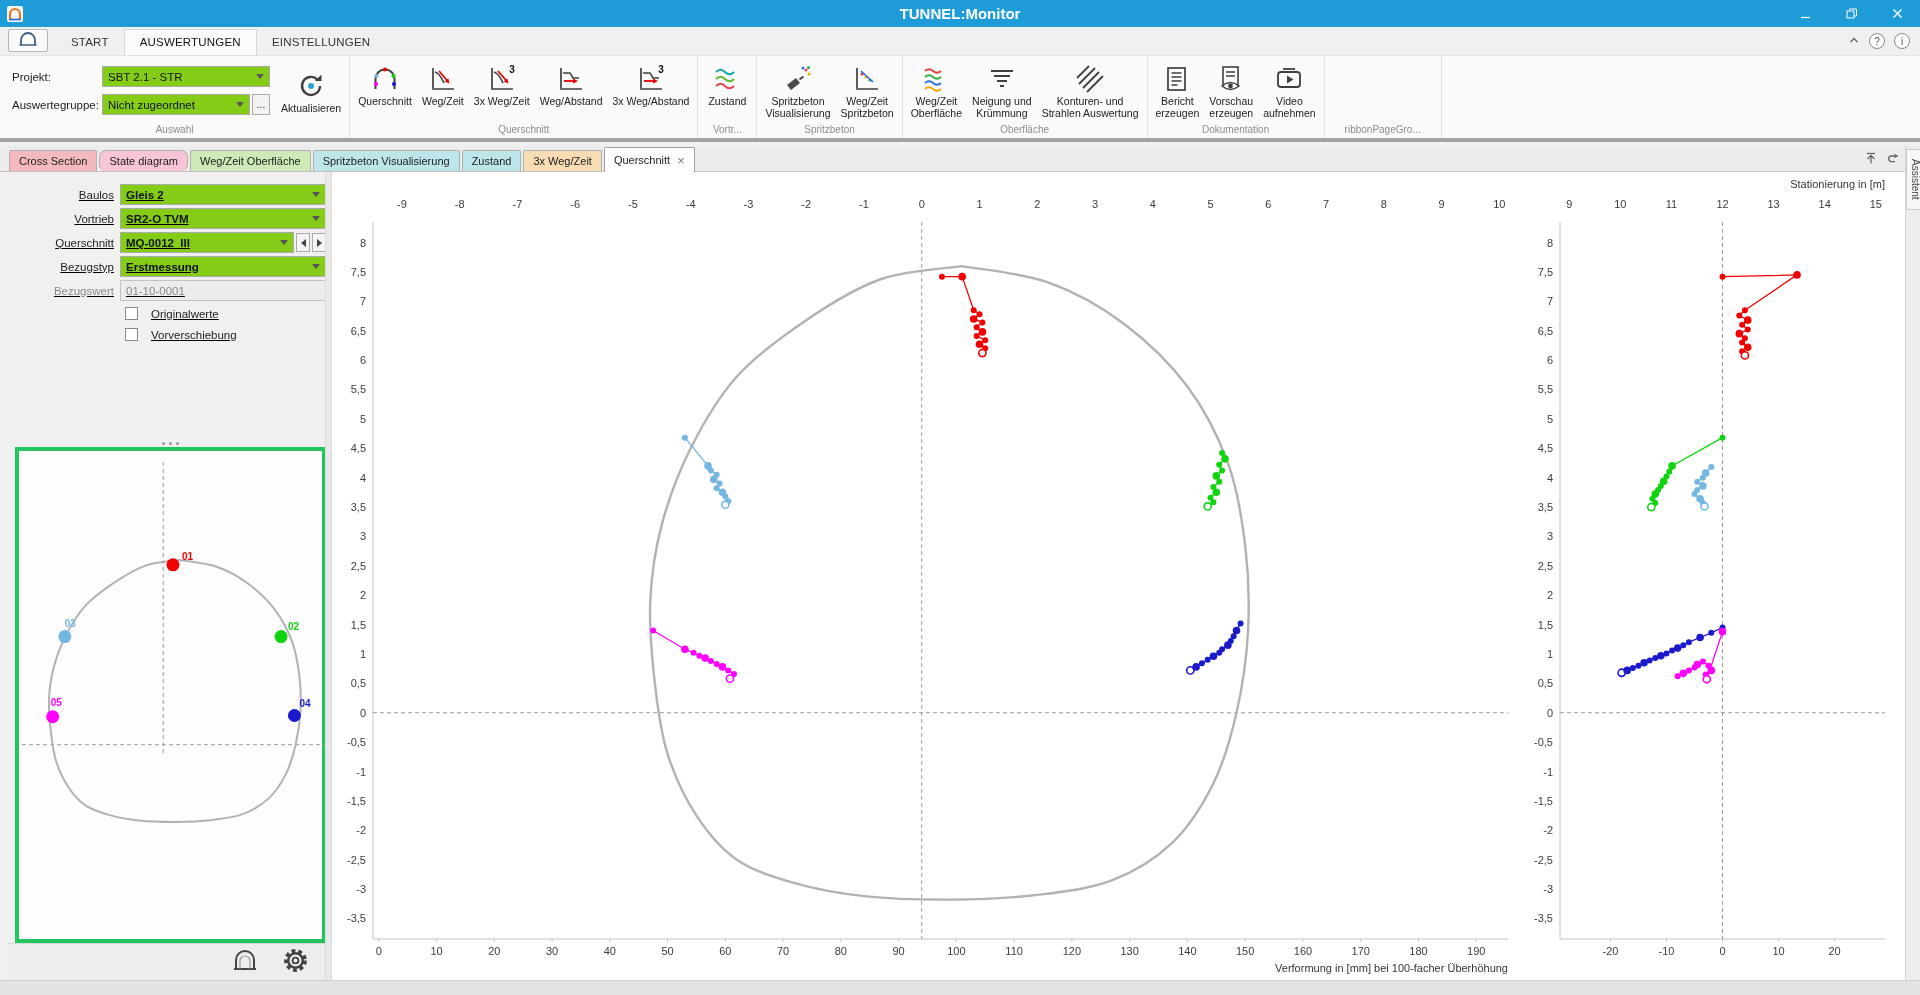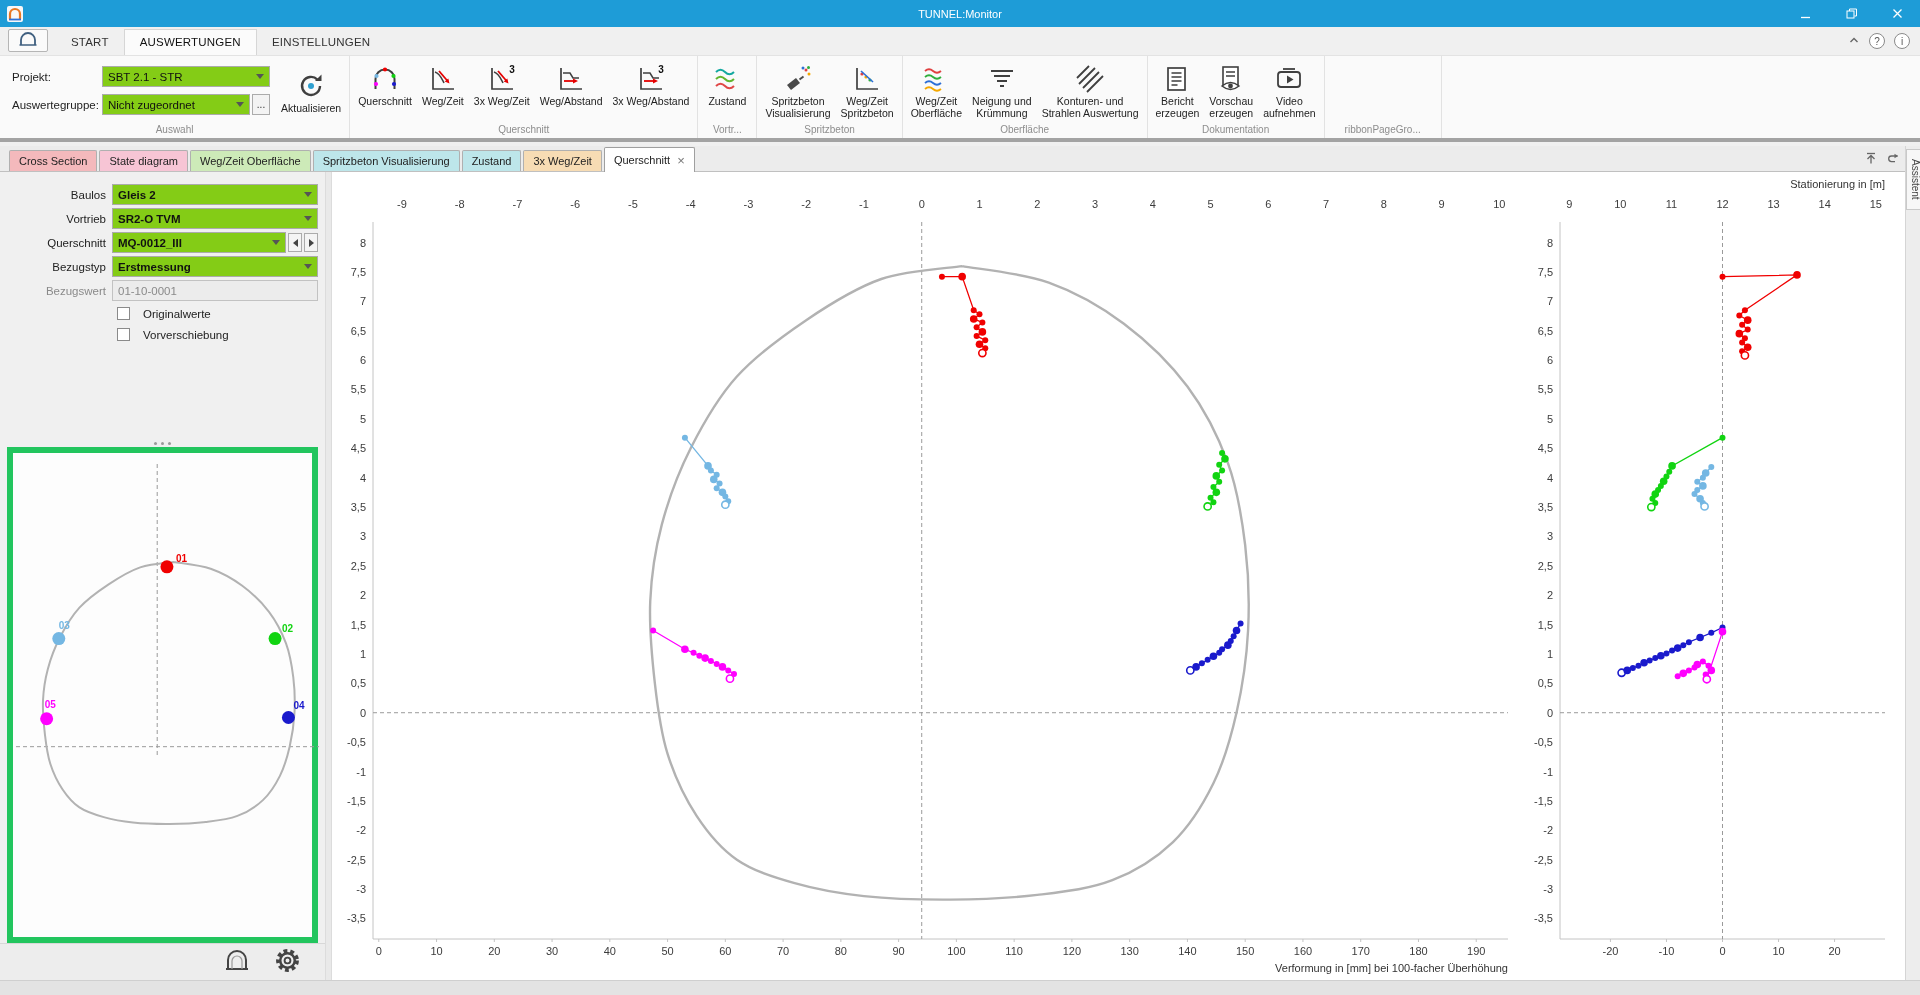--- a/index.html
+++ b/index.html
@@ -2,21 +2,21 @@
 <html><head>
 <meta charset="utf-8">
 <style>
   *{margin:0;padding:0;box-sizing:border-box;}
   html,body{width:1920px;height:995px;overflow:hidden;font-family:"Liberation Sans","DejaVu Sans",sans-serif;background:#e8e8e8;}
   .app{position:relative;width:1920px;height:995px;background:#f0f0f0;}
 
   
   .titlebar{height:27px;background:#1e9cd7;display:flex;align-items:center;position:relative;color:#fff;}
   .titlebar .app-logo{margin-left:7px;display:flex;align-items:center;z-index:2;}
-  .titlebar .title{position:absolute;left:0;right:0;text-align:center;font-size:11px;font-weight:normal;}
+  .titlebar .title{position:absolute;left:0;right:0;text-align:center;font-size:15px;font-weight:bold;}
   .win-controls{position:absolute;right:0;top:0;height:27px;display:flex;z-index:2;}
   .win-btn{width:46px;height:27px;display:flex;align-items:center;justify-content:center;cursor:pointer;}
 
   
   .ribbon-tabrow{height:29px;background:#f0f0f0;display:flex;align-items:flex-end;position:relative;border-bottom:1px solid #e3e3e3;}
   .app-menu-btn{width:40px;height:23px;margin:0 8px 3px 8px;border:1px solid #b5b5b5;background:#fafafa;display:flex;align-items:center;justify-content:center;border-radius:2px;}
   .rtab{padding:6px 15px 7px;font-size:11.5px;color:#333;letter-spacing:.2px;}
   .rtab.active{background:#fbfbfb;border:1px solid #d6d6d6;border-bottom:none;color:#111;}
   .tabrow-right{position:absolute;right:10px;top:5px;display:flex;gap:9px;align-items:center;}
   .mini-circle{width:16px;height:16px;border:1px solid #8a8a8a;border-radius:50%;display:flex;align-items:center;justify-content:center;font-size:10px;color:#555;background:#fff;}
@@ -44,37 +44,37 @@
   
   .tabbar-gap{height:4px;background:#f0f0f0;}
   .doc-tabbar{height:26px;background:#ececec;border-bottom:1px solid #c0c0c0;display:flex;align-items:flex-end;padding-left:9px;position:relative;}
   .dtab{height:21px;display:flex;align-items:center;gap:7px;padding:0 9px;font-size:11px;color:#222;border:1px solid #b0b0b0;border-bottom:none;margin-right:2px;border-radius:2px 2px 0 0;cursor:pointer;}
   .dtab.active{height:25px;background:#fff;position:relative;z-index:2;margin-bottom:-1px;border-color:#9f9f9f;}
   .tab-close{color:#777;font-size:13px;line-height:1;cursor:pointer;}
   .tabbar-right{position:absolute;right:20px;top:5px;display:flex;gap:8px;}
 
   
   .content{position:absolute;top:172px;left:0;right:0;bottom:15px;}
-  .sidebar{position:absolute;left:0;top:0;width:325px;bottom:0;background:#f0f0f0;}
+  .sidebar{position:absolute;left:8px;top:0;width:325px;bottom:0;background:#f0f0f0;text-decoration:underline;}
   .sform{padding-top:11px;height:268px;}
   .frow{display:flex;align-items:center;height:23px;margin-bottom:1px;}
   .frow>label{width:112px;text-align:right;padding-right:6px;font-size:11.5px;color:#222;}
   .frow>label.dim{color:#8a8a8a;}
   .fctrl{flex:1;margin-right:7px;display:flex;align-items:center;gap:2px;}
   .fctrl .combo{flex:1;}
   .nav-btn{width:14px;height:19px;border:1px solid #ababab;background:#f4f4f4;display:flex;align-items:center;justify-content:center;cursor:pointer;}
   .tri-left{width:0;height:0;border-top:4px solid transparent;border-bottom:4px solid transparent;border-right:5px solid #444;}
   .tri-right{width:0;height:0;border-top:4px solid transparent;border-bottom:4px solid transparent;border-left:5px solid #444;}
   .textfield{height:21px;background:#ececec;border:1px solid #c2c2c2;display:flex;align-items:center;padding:0 5px;font-size:11.5px;color:#8a8a8a;flex:1;}
   .cbrow{display:flex;align-items:center;height:19px;margin:2px 0 2px 117px;gap:5px;}
   .cbbox{width:13px;height:13px;background:#fff;border:1px solid #8a8a8a;flex:none;cursor:pointer;}
   .cbrow>span.cblabel{font-size:11.5px;color:#222;margin-left:8px;}
   .hsplit{height:7px;display:flex;align-items:center;justify-content:center;cursor:row-resize;}
   .hsplit span{width:3px;height:3px;border-radius:50%;background:#9a9a9a;box-shadow:7px 0 0 #9a9a9a,-7px 0 0 #9a9a9a;}
-  .minimap{position:absolute;left:7px;right:7px;top:275px;bottom:37px;background:#fdfdfd;border:6px solid #22c55e;}
+  .minimap{position:absolute;left:7px;right:7px;top:275px;bottom:37px;background:#fdfdfd;border:4px solid #22c55e;}
   .sidebar-bottom{position:absolute;left:0;right:0;bottom:0;height:37px;background:#ededed;border-top:1px solid #d8d8d8;display:flex;align-items:center;justify-content:flex-end;gap:18px;padding-right:22px;}
   .tool-btn{width:32px;height:30px;display:flex;align-items:center;justify-content:center;cursor:pointer;border-radius:3px;}
 
   .vsplit{position:absolute;left:325px;top:0;width:7px;bottom:0;background:#e9e9e9;border-left:1px solid #dcdcdc;border-right:1px solid #dcdcdc;cursor:col-resize;}
   .main-chart{position:absolute;left:332px;top:0;width:1198px;bottom:0;background:#fff;}
   .right-chart{position:absolute;left:1530px;top:0;width:375px;bottom:0;background:#fff;}
   svg text{font-family:"Liberation Sans","DejaVu Sans",sans-serif;}
 
   .assistent-strip{position:absolute;right:0;top:146px;width:15px;bottom:15px;background:#ededed;border-left:1px solid #d5d5d5;}
   .assistent-tab{margin-top:3px;width:15px;padding:9px 0;background:#f7f7f7;border:1px solid #c9c9c9;border-right:none;writing-mode:vertical-rl;font-size:10px;color:#444;text-align:center;cursor:pointer;}
@@ -360,21 +360,21 @@
       </div>
   </div>
 
   <div class="tabbar-gap"></div>
 
   <div class="doc-tabbar">
     <div id="docTabs" style="display:flex;align-items:flex-end;">
         <div class="dtab" style="background: rgb(244, 185, 188);">
           <span>Cross Section</span>
         </div>
-        <div class="dtab" style="background: rgb(247, 197, 213);">
+        <div class="dtab" style="background: rgb(247, 197, 213); border-radius: 7px;">
           <span>State diagram</span>
         </div>
         <div class="dtab" style="background: rgb(205, 234, 184);">
           <span>Weg/Zeit Oberfläche</span>
         </div>
         <div class="dtab" style="background: rgb(189, 230, 234);">
           <span>Spritzbeton Visualisierung</span>
         </div>
         <div class="dtab" style="background: rgb(189, 230, 234);">
           <span>Zustand</span>

